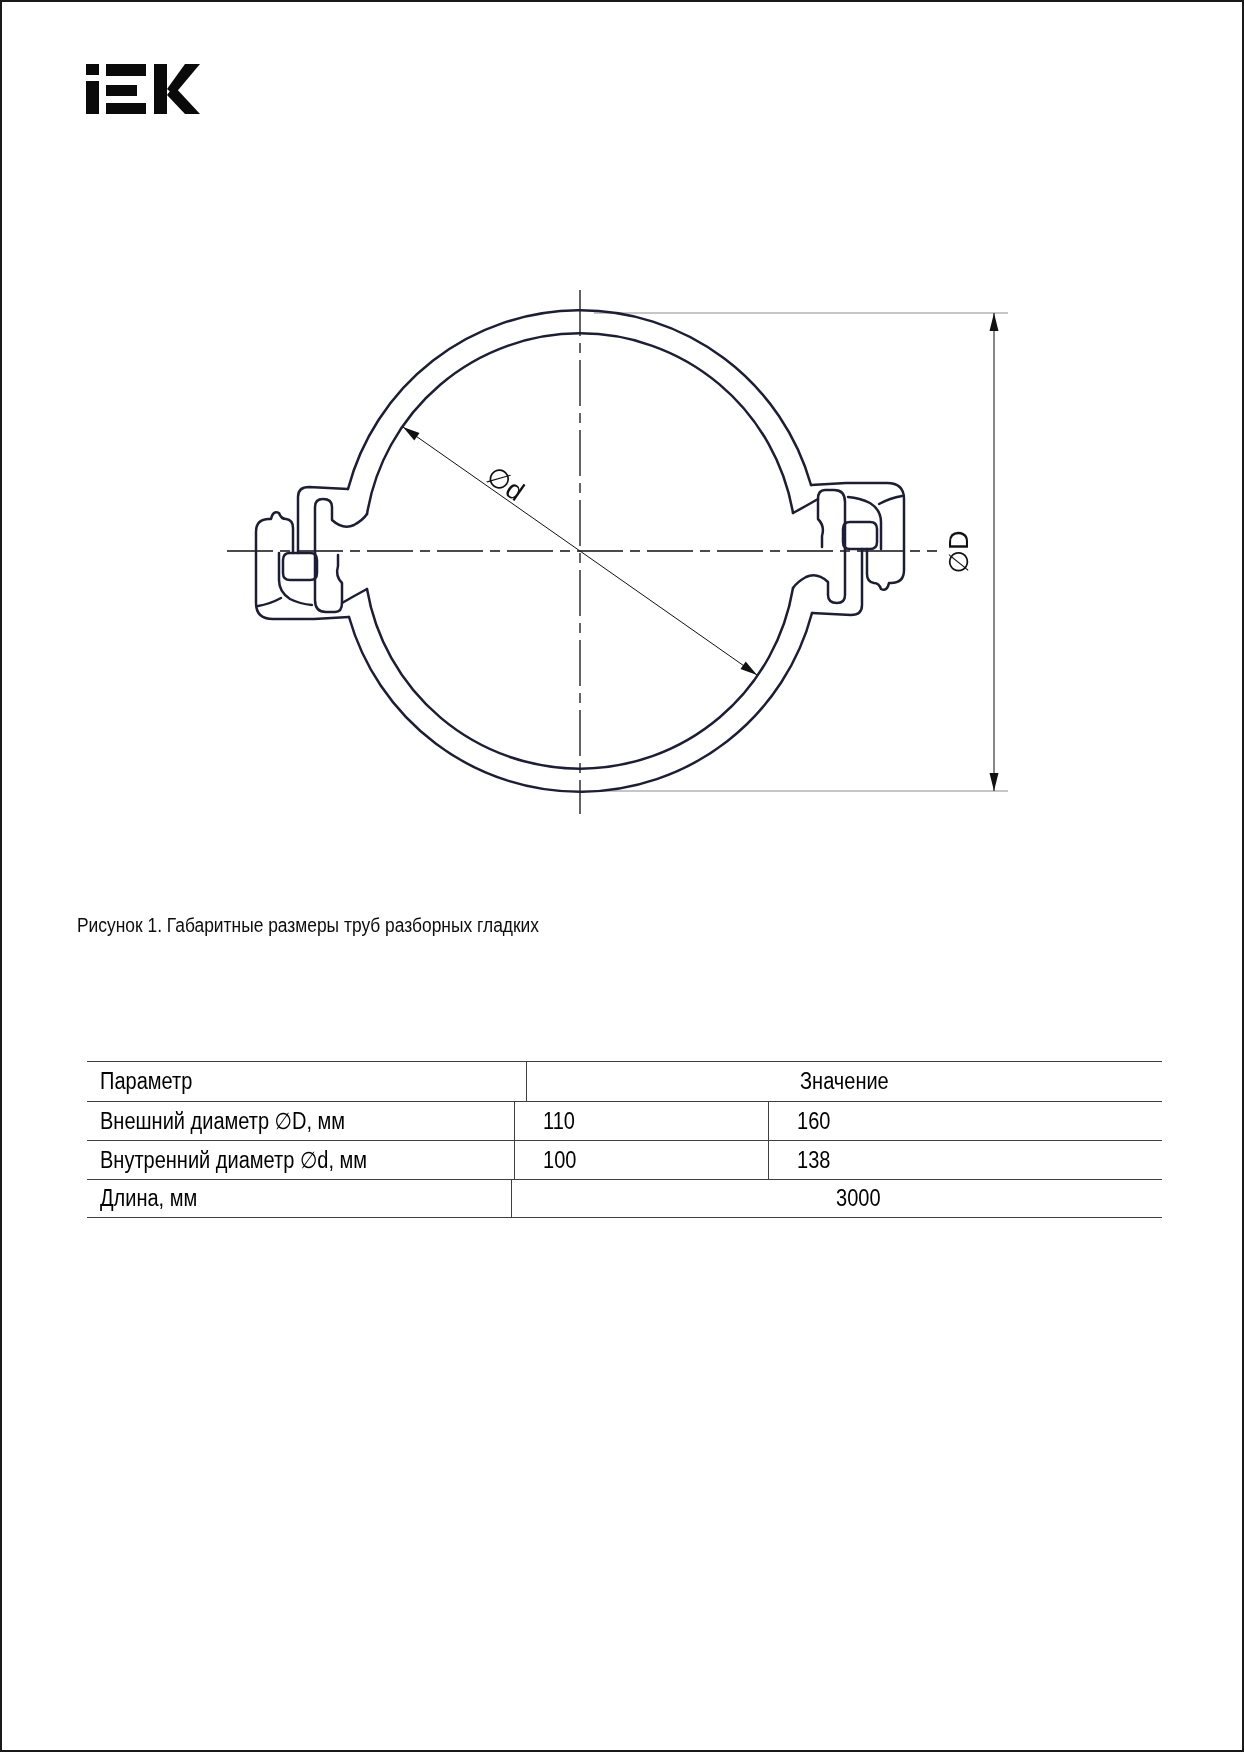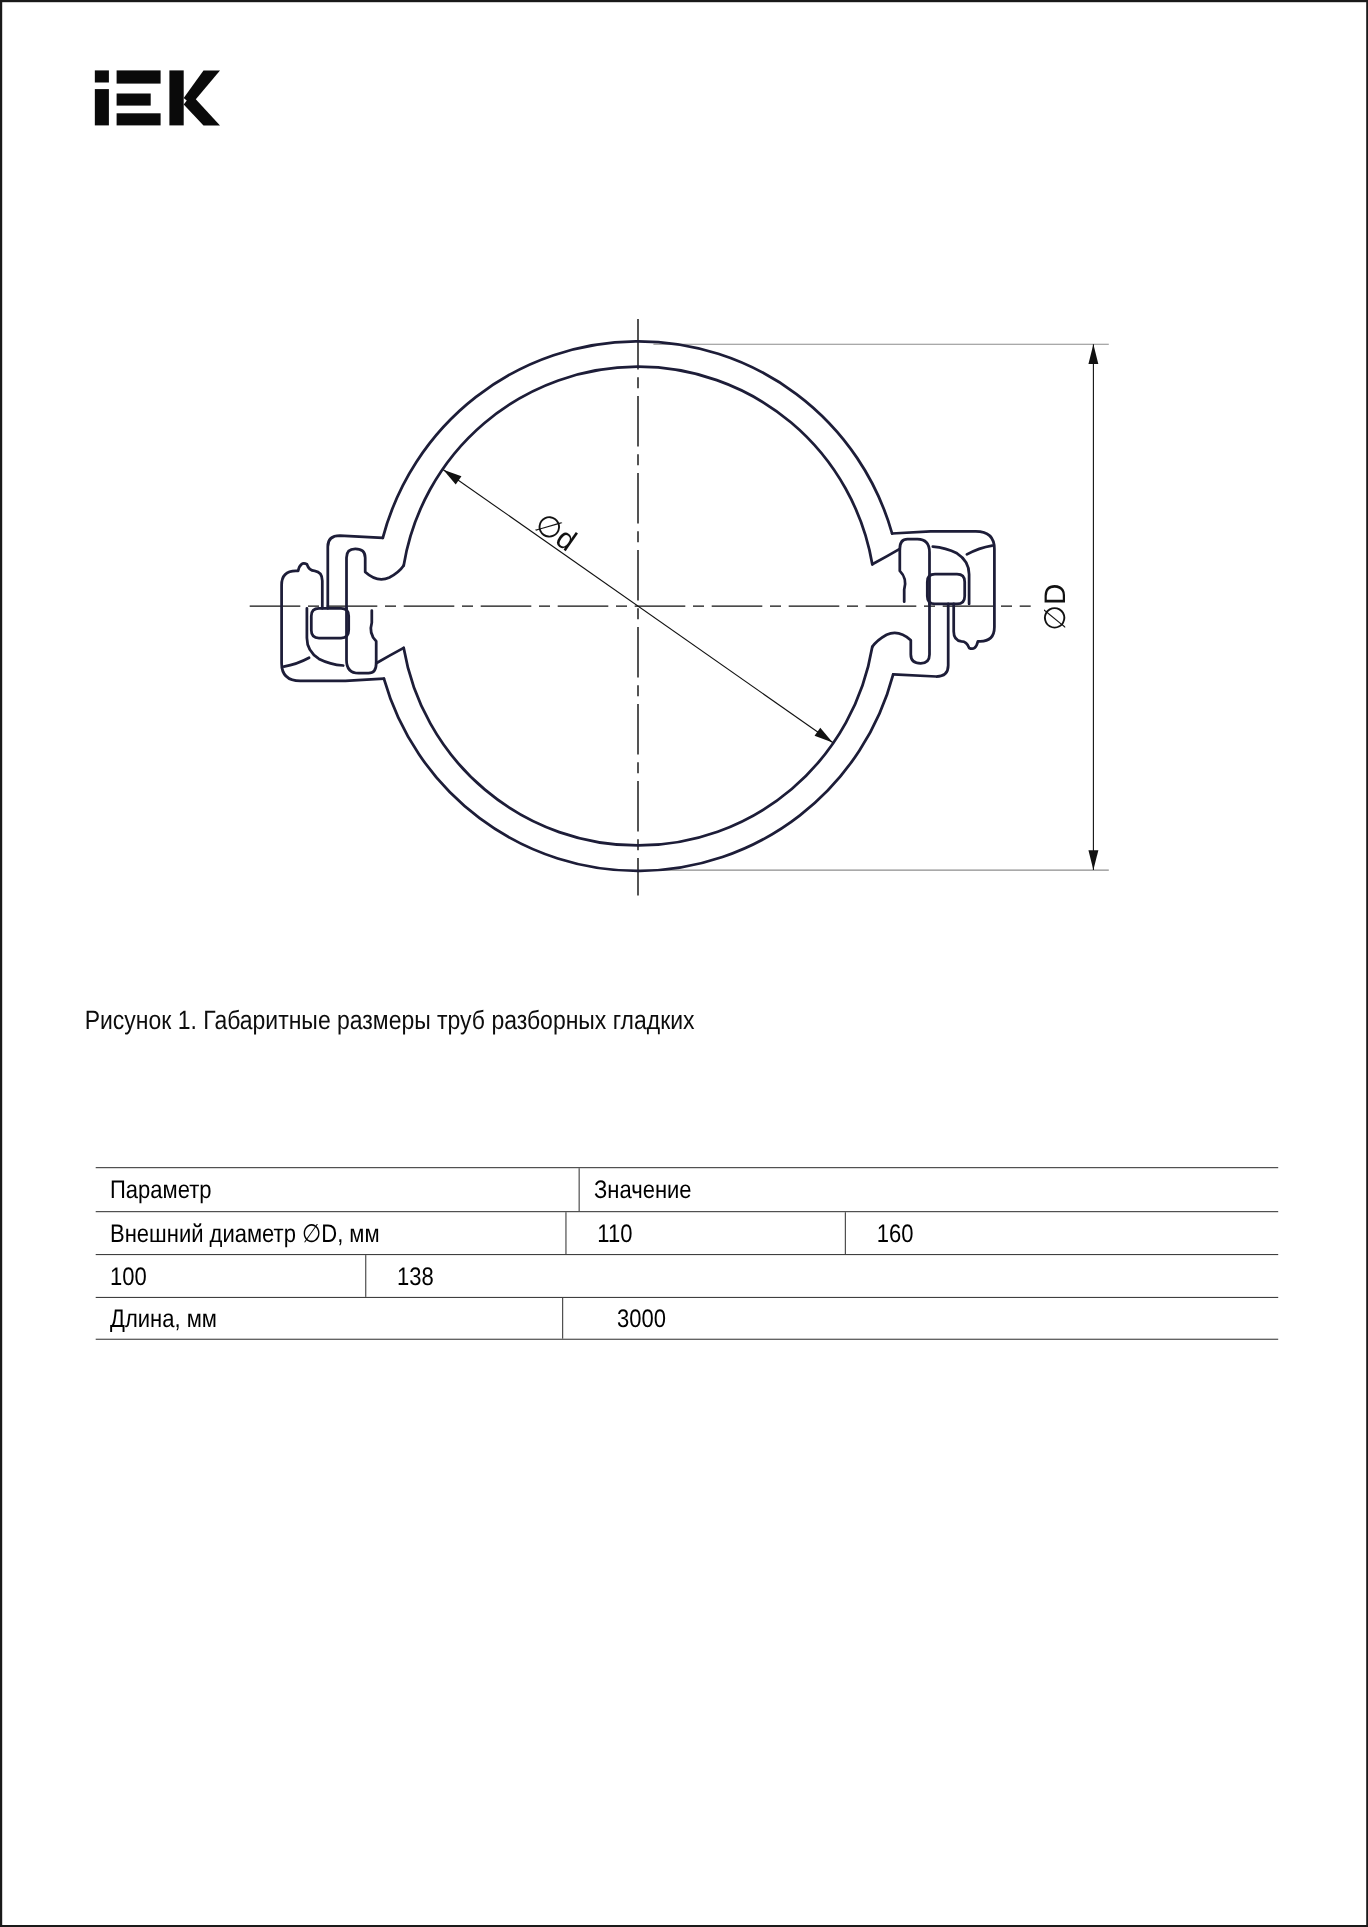--- a/index.html
+++ b/index.html
@@ -9,34 +9,34 @@
   .page { position:absolute; inset:0; border:2px solid #1a1a1a; background:#fff; }
 
   
   .cnd { display:inline-block; transform:scaleX(0.87); transform-origin:0 50%; white-space:nowrap; }
 
   .logo { position:absolute; left:84px; top:60px; width:118px; height:54px; }
   .logo-hidden-text { position:absolute; width:1px; height:1px; overflow:hidden; clip:rect(0 0 0 0); }
 
   .drawing { position:absolute; left:0; top:0; width:1244px; height:900px; }
 
-  .caption { position:absolute; left:75px; top:912px; font-size:24px; color:#0d0d0d; }
+  .caption { position:absolute; left:75px; top:912px; font-size:20px; color:#0d0d0d; }
 
   
   .ptable { position:absolute; left:85px; top:1059px; width:1075px;
             border-top:1.5px solid #3f3f3f; font-size:23px; }
   .trow { display:flex; border-bottom:1.5px solid #3f3f3f; align-items:stretch; }
   .h-row  { height:40px; }
   .r1, .r2 { height:39px;gap:15px; }
   .r3 { height:38px;gap:36px; }
   .cell { display:flex; align-items:center; padding-left:13px; overflow:hidden; }
   .c-param { width:440px; border-right:1.5px solid #3f3f3f;align-items:center; }
   .c-val1  { width:246px; }
   .c-val1.divided { border-right:1.5px solid #3f3f3f; }
-  .c-valspan { width:635px; }
+  .c-valspan { width:635px;justify-content:center; }
   .c-val2  { width:389px; }
 </style>
 </head>
 <body>
 
 <div class="page">
 
   <svg class="logo" viewBox="0 0 118 50" aria-label="IEK">
     <g fill="#0a0a0a">
       <rect x="0" y="0" width="13" height="11"></rect>
@@ -118,20 +118,23 @@
       </div>
       <div class="cell c-val1 divided">
         <span class="cnd">110</span>
       </div>
       <div class="cell c-val2">
         <span class="cnd">160</span>
       </div>
     </div>
 
     <div class="trow r2">
+      <div class="cell c-param">
+        <span class="cnd">Внутренний диаметр ∅d, мм</span>
+      </div>
       <div class="cell c-val1 divided">
         <span class="cnd">100</span>
       </div>
       <div class="cell c-val2">
         <span class="cnd">138</span>
       </div>
     </div>
 
     <div class="trow r3">
       <div class="cell c-param">

